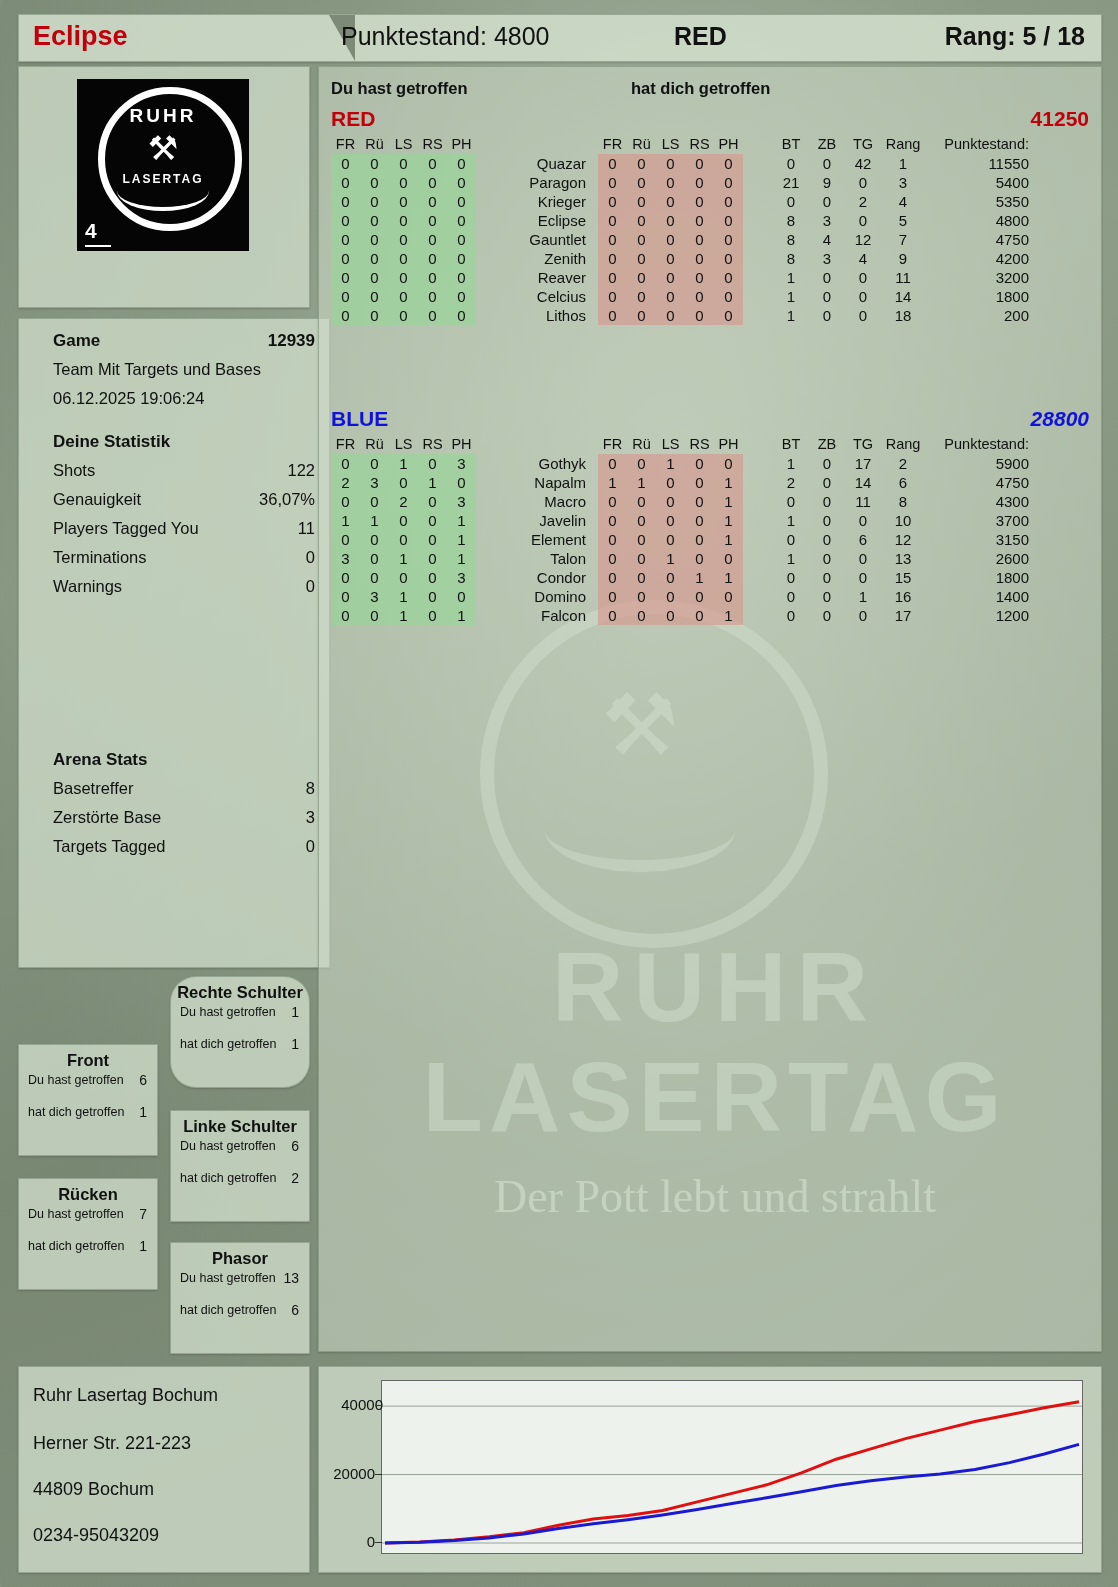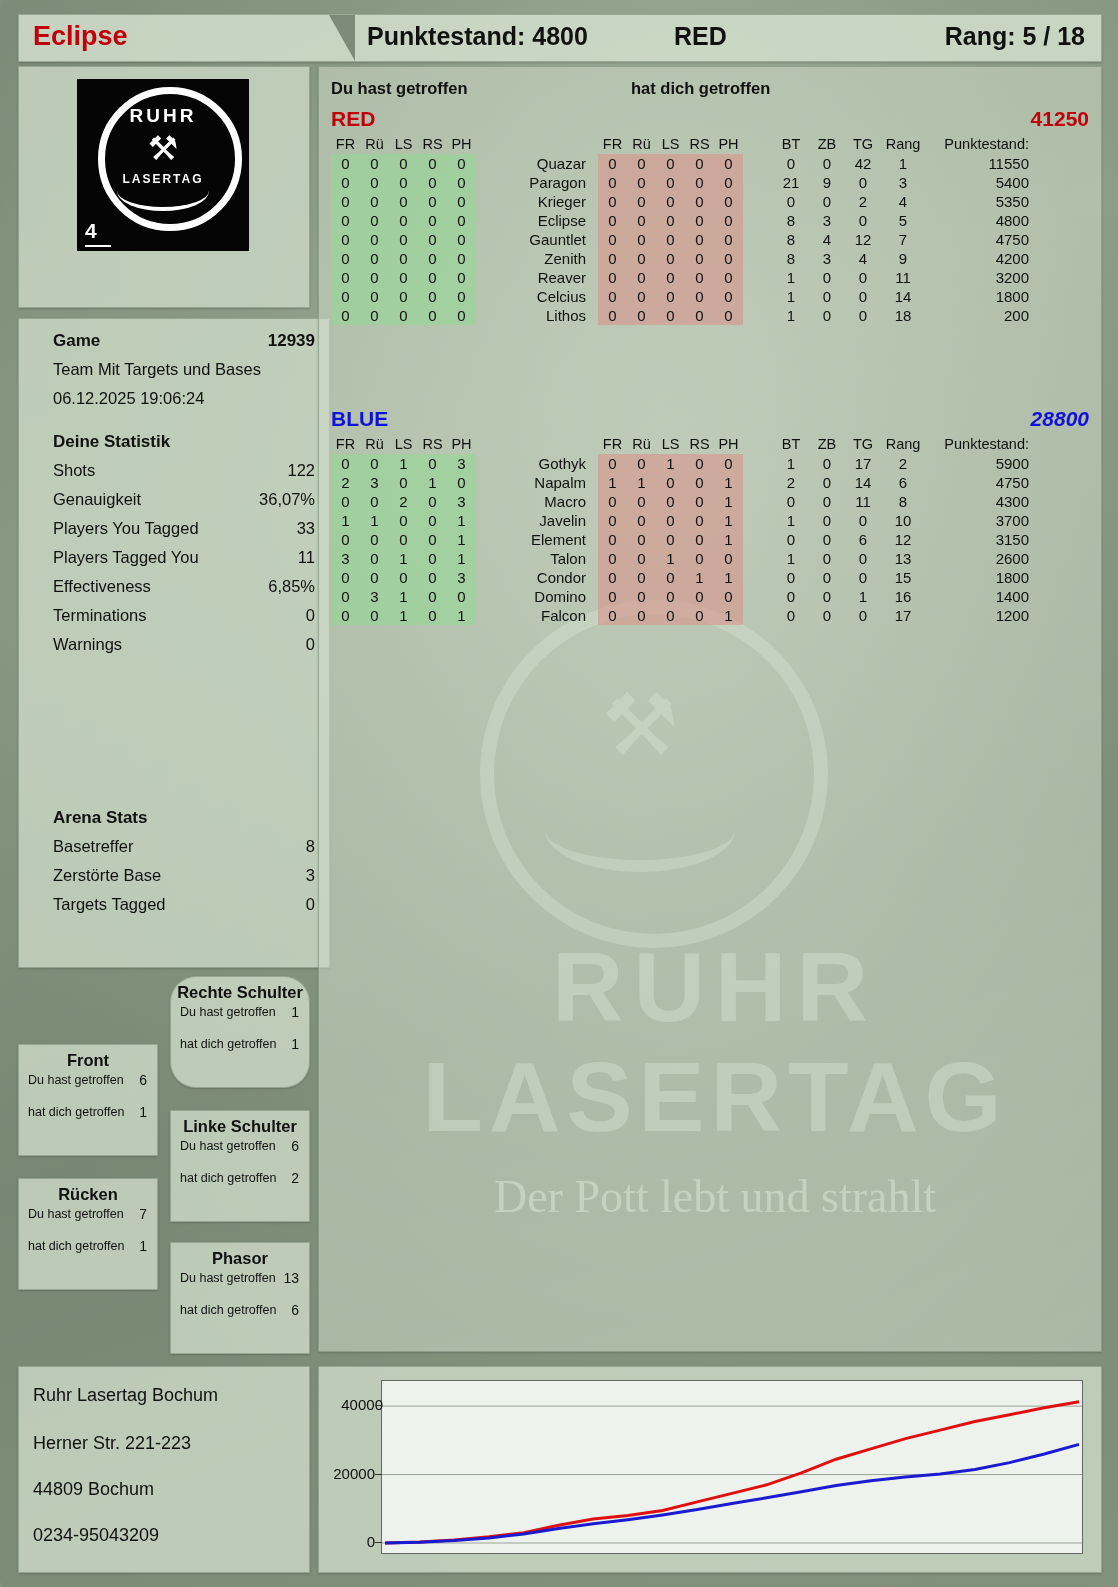--- a/index.html
+++ b/index.html
@@ -61,21 +61,21 @@
     box-shadow:0 1px 2px rgba(0,0,0,0.18);
     position:absolute;
   }
 
   
   #topbar{left:18px;top:14px;width:1082px;height:46px;background:rgba(210,223,205,0.85);}
   #topbar .title{
     position:absolute;left:14px;top:6px;font-size:27px;font-weight:bold;color:#c2000b;
   }
   #topbar .score{
-    position:absolute;left:348px;top:7px;font-size:25px;font-weight:bold;color:#111;
+    position:absolute;left:322px;top:7px;font-size:25px;font-weight:normal;color:#111;
   }
   #topbar .team{
     position:absolute;left:655px;top:7px;font-size:25px;font-weight:bold;color:#111;
   }
   #topbar .rank{
     position:absolute;right:16px;top:7px;font-size:25px;font-weight:bold;color:#111;
   }
   #topbar .notch{
     position:absolute;left:310px;top:0;width:26px;height:46px;
     background:#7d8a78;clip-path:polygon(100% 0,0 0,100% 100%);
@@ -202,30 +202,22 @@
     <div id="personal-rows">
         <div class="row">
           <span class="k">Shots</span>
           <span class="v">122</span>
         </div>
         <div class="row">
           <span class="k">Genauigkeit</span>
           <span class="v">36,07%</span>
         </div>
         <div class="row">
-          <span class="k">Players You Tagged</span>
-          <span class="v">33</span>
-        </div>
-        <div class="row">
           <span class="k">Players Tagged You</span>
           <span class="v">11</span>
-        </div>
-        <div class="row">
-          <span class="k">Effectiveness</span>
-          <span class="v">6,85%</span>
         </div>
         <div class="row">
           <span class="k">Terminations</span>
           <span class="v">0</span>
         </div>
         <div class="row">
           <span class="k">Warnings</span>
           <span class="v">0</span>
         </div>
       </div>

